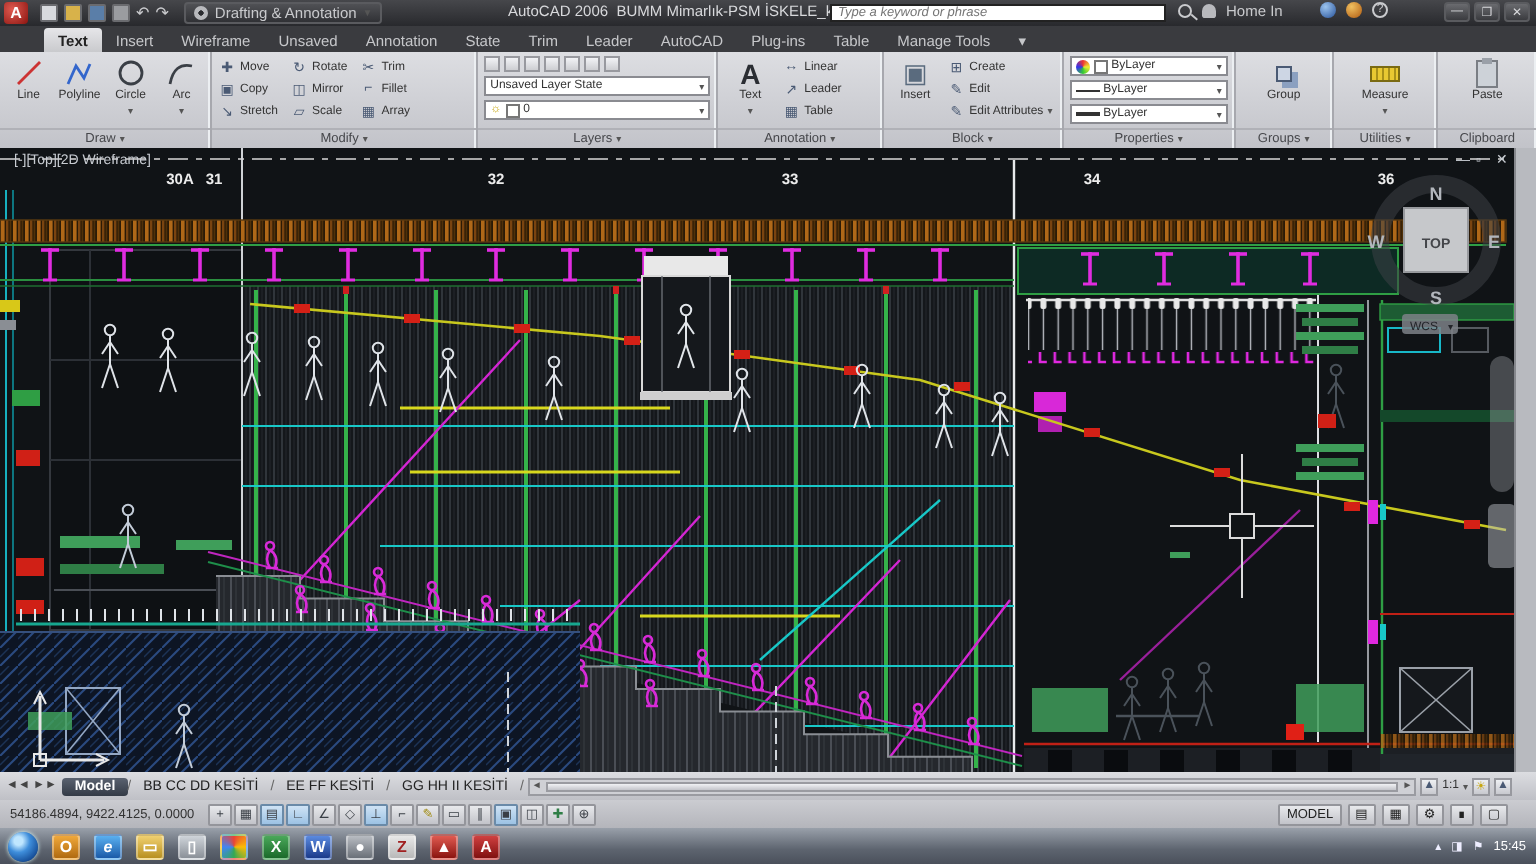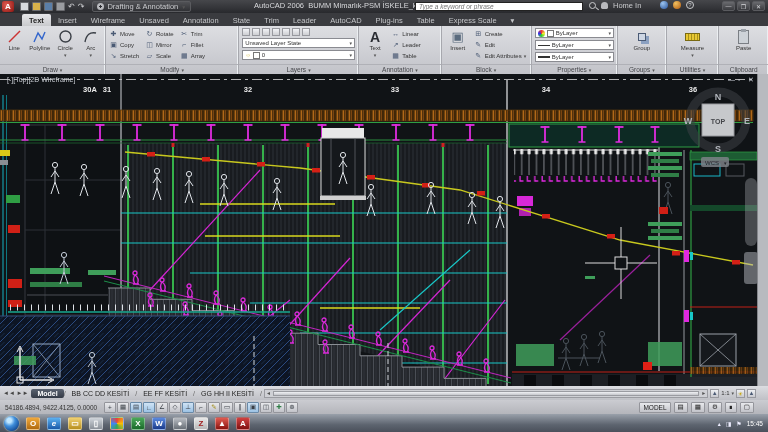--- a/index.html
+++ b/index.html
@@ -157,21 +157,21 @@
     <span class="rtab">Insert</span>
     <span class="rtab">Wireframe</span>
     <span class="rtab">Unsaved</span>
     <span class="rtab">Annotation</span>
     <span class="rtab">State</span>
     <span class="rtab">Trim</span>
     <span class="rtab">Leader</span>
     <span class="rtab">AutoCAD</span>
     <span class="rtab">Plug-ins</span>
     <span class="rtab">Table</span>
-    <span class="rtab">Express Scale</span>
+    <span class="rtab">Manage Tools</span>
     <span class="rtab">▾</span>
   </div>
 
   <div class="ribbon">
 
     <div class="panel" style="width:106px;">
       <div class="panel-body">
         <div class="bigbtn">
           <div class="bico">
               <svg width="15" height="15">

